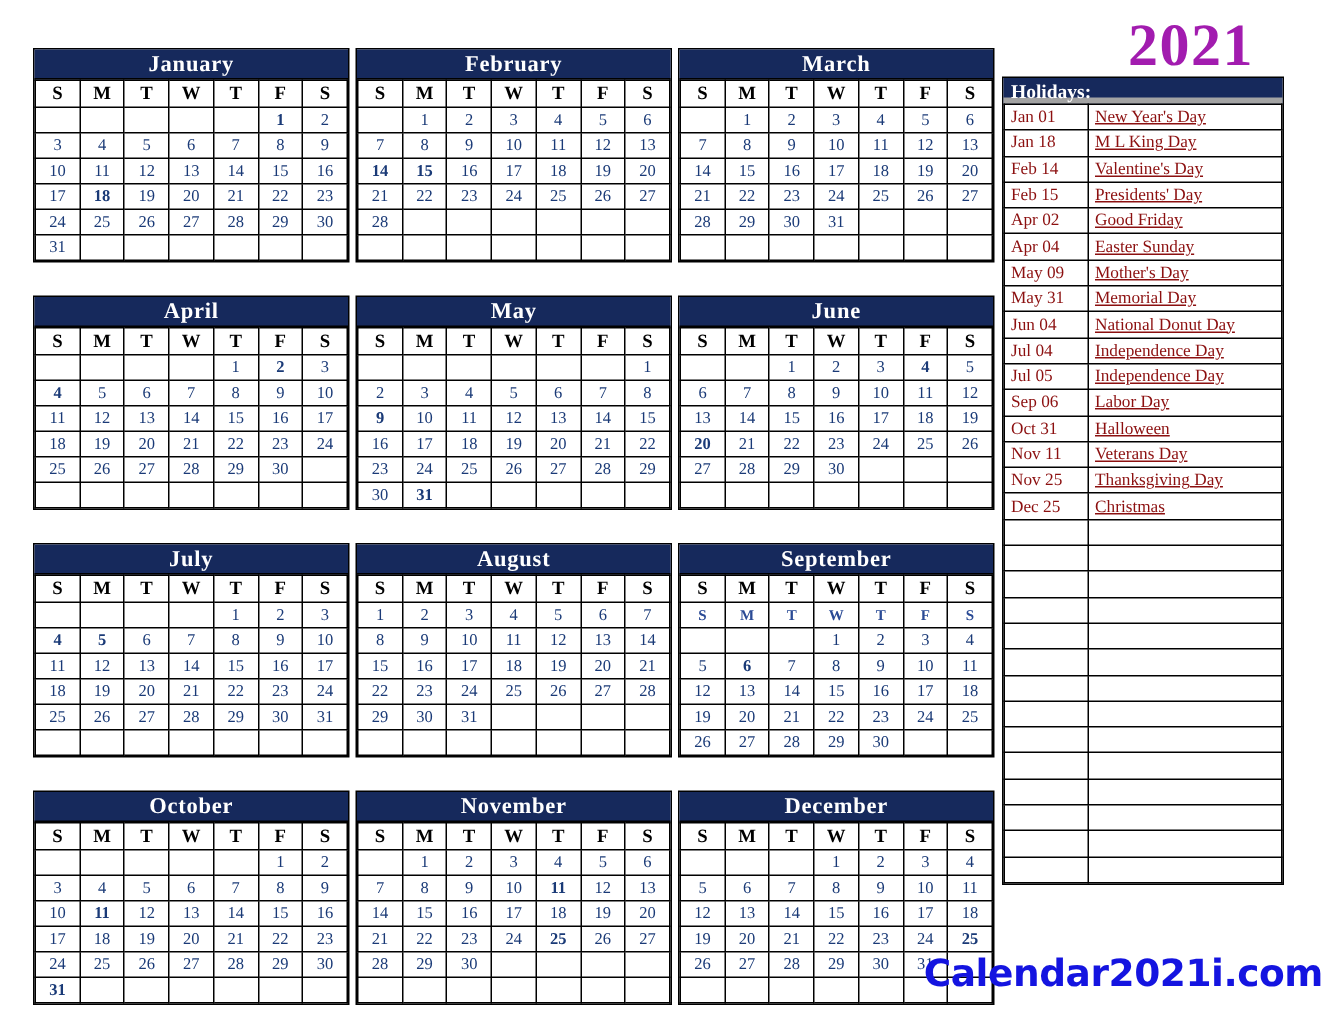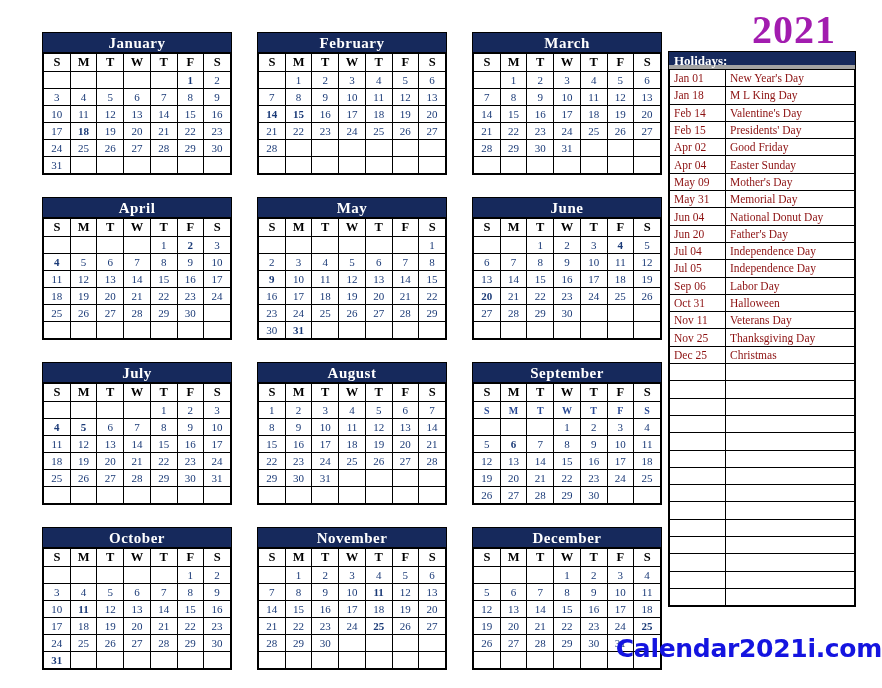--- a/index.html
+++ b/index.html
@@ -21,24 +21,23 @@
     position: absolute;
     left: 22px; top: 32px;
     width: 620px;
     display: grid;
     grid-template-columns: repeat(3, 190px);
     grid-column-gap: 25px;
     grid-row-gap: 22px;
   }
 
   .month {
-    width: 190px;
+    width: 211px;
     border: 1px solid #000000;
     background: #ffffff;
-    margin-left: 20px;
   }
   .month-title {
     background: #16295c;
     color: #ffffff;
     text-align: center;
     font-weight: bold;
     font-size: 15px;
     line-height: 20px;
     height: 20px;
     letter-spacing: .5px;
@@ -114,21 +113,21 @@
     border: 1px solid #000000;
     height: 17.3px;
     font-size: 11.5px;
     color: #8c1010;
     padding: 0 0 0 4px;
     line-height: 16px;
     white-space: nowrap;
     overflow: hidden;
   }
   td.hdate { width: 56px; margin-left: 32px; }
-  td.hname { width: auto; padding-left: 6px; }
+  td.hname { width: auto; padding-left: 6px; text-decoration: underline; }
   tr.blankrow td { color: transparent; }
 
   
   #footer {
     position: absolute;
     left: 0; right: 0; top: 634px;
     text-align: right;
     color: #1414e0;
     font-size: 25px;
     font-weight: bold;
@@ -1044,24 +1043,20 @@
           </tr>
           <tr>
             <td class="hdate">May 31</td>
             <td class="hname">Memorial Day</td>
           </tr>
           <tr>
             <td class="hdate">Jun 04</td>
             <td class="hname">National Donut Day</td>
           </tr>
           <tr>
-            <td class="hdate">Jun 20</td>
-            <td class="hname">Father's Day</td>
-          </tr>
-          <tr>
             <td class="hdate">Jul 04</td>
             <td class="hname">Independence Day</td>
           </tr>
           <tr>
             <td class="hdate">Jul 05</td>
             <td class="hname">Independence Day</td>
           </tr>
           <tr>
             <td class="hdate">Sep 06</td>
             <td class="hname">Labor Day</td>

